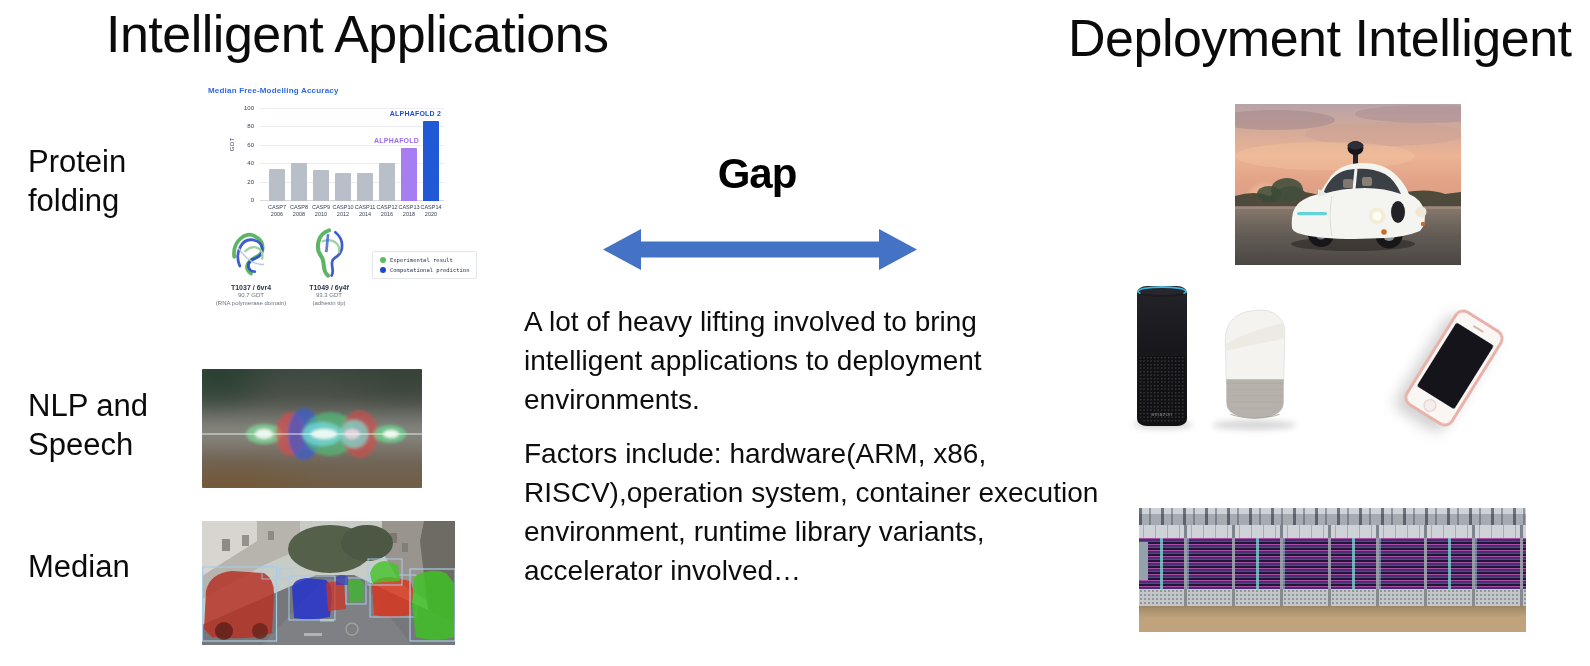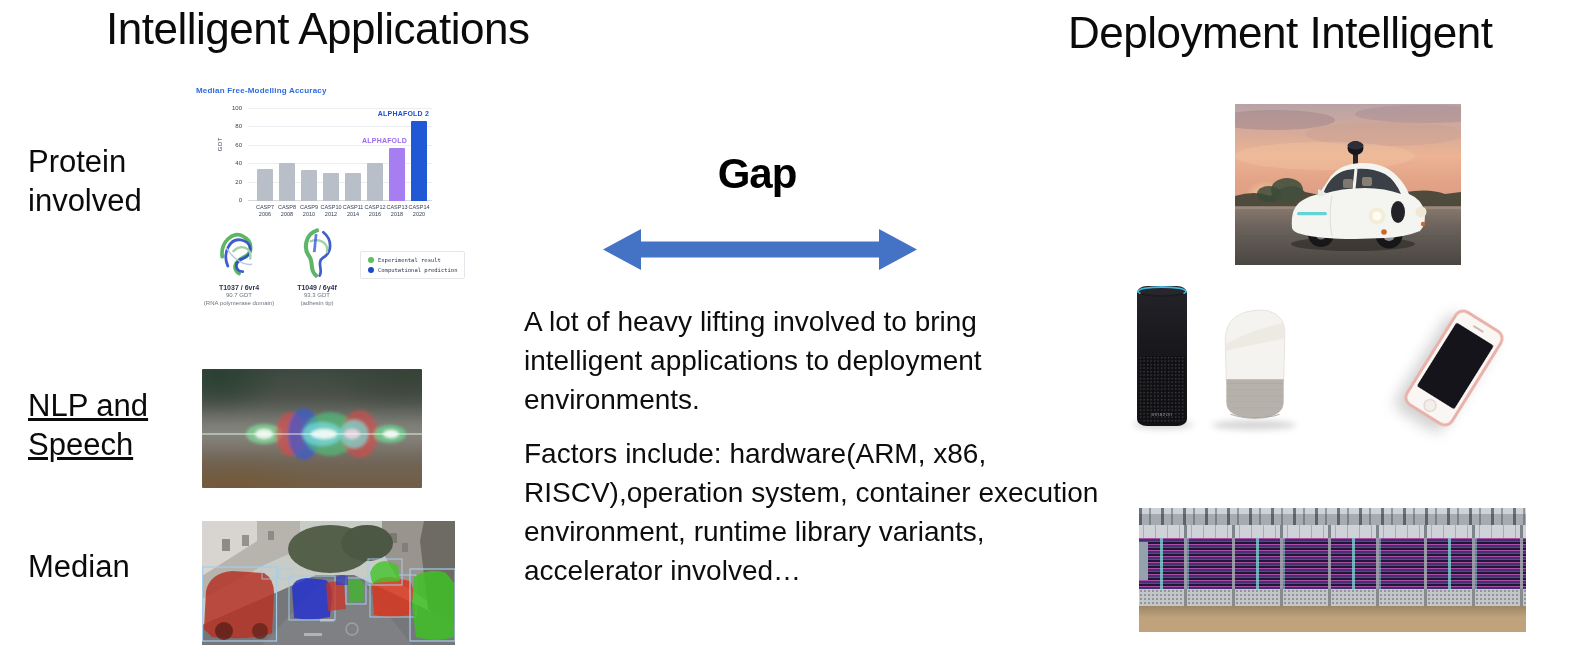--- a/index.html
+++ b/index.html
@@ -2,27 +2,27 @@
 <html><head>
 <meta charset="utf-8">
 <style>
   html,body{margin:0;padding:0;}
   body{
     width:1590px;height:666px;position:relative;background:#ffffff;overflow:hidden;
     font-family:"Liberation Sans", sans-serif;color:#111;
   }
   .abs{position:absolute;}
   
-  .heading{font-size:44px;font-weight:400;color:#0b0b0b;white-space:nowrap;letter-spacing:-0.5px;}
+  .heading{font-size:52px;font-weight:400;color:#0b0b0b;white-space:nowrap;letter-spacing:-0.5px;}
   #h-left{left:106px;top:4px;}
   #h-right{left:1068px;top:8px;}
   
   .rowlabel{left:28px;width:168px;font-size:31px;line-height:39px;color:#0b0b0b;}
   
-  #fig{left:184px;top:76px;width:262px;height:238px;padding:10px 12px;box-sizing:border-box;background:#fff;}
+  #fig{left:196px;top:76px;width:262px;height:238px;padding:10px 12px;box-sizing:border-box;background:#fff;}
   .ftitle{font-size:8px;font-weight:bold;letter-spacing:.2px;}
   .plot{position:relative;margin-left:30px;margin-top:14px;height:92px;width:206px;}
   .gridline{position:absolute;left:22px;right:0;height:1px;background:#EAEDF1;}
   .ytick{position:absolute;left:0;width:16px;text-align:right;font-size:6px;line-height:7px;color:#39415A;}
   .ylab{position:absolute;left:-9px;top:28px;width:8px;writing-mode:vertical-rl;transform:rotate(180deg);font-size:6px;color:#39415A;letter-spacing:.5px;}
   .slots{position:absolute;left:28px;right:2px;top:0;bottom:0;display:flex;}
   .slot{flex:1;position:relative;}
   .bar{position:absolute;bottom:0;left:50%;transform:translateX(-50%);width:16px;border-radius:1px 1px 0 0;}
   .cat{position:absolute;top:100%;margin-top:3px;left:50%;transform:translateX(-50%);font-size:5.5px;line-height:6.5px;color:#39415A;white-space:pre-line;text-align:center;}
   .anno{position:absolute;font-size:7px;font-weight:bold;white-space:nowrap;letter-spacing:.2px;}
@@ -91,22 +91,22 @@
   .dc-floor{height:26px;background-color:#c0a37c;
     background-image:linear-gradient(180deg, rgba(0,0,0,.18), rgba(0,0,0,0) 45%);}
   .dc-pillar{position:absolute;left:0;top:17px;bottom:26px;width:9px;background:#93a2ad;z-index:3;}
 </style>
 </head>
 <body>
 
 <div id="h-left" class="abs heading">Intelligent Applications</div>
 <div id="h-right" class="abs heading">Deployment Intelligent</div>
 
-<div class="abs rowlabel" style="top:142px;">Protein involved</div>
-<div class="abs rowlabel" style="top:386px;text-decoration:underline;">NLP and Speech</div>
+<div class="abs rowlabel" style="top:142px;">Protein folding</div>
+<div class="abs rowlabel" style="top:386px;">NLP and Speech</div>
 <div class="abs rowlabel" style="top:547px;">Median</div>
 
 <div id="fig" class="abs">
   <div class="ftitle" style="color: rgb(46, 107, 224);">Median Free-Modelling Accuracy</div>
   <div class="plot">
     <div class="ylab">GDT</div>
   <div class="gridline" style="bottom: 0px; background: rgb(213, 217, 222);"></div>
       <div class="ytick" style="bottom: -3px;">0</div>
       <div class="gridline" style="bottom: 18.4px;"></div>
       <div class="ytick" style="bottom: 15.4px;">20</div>

